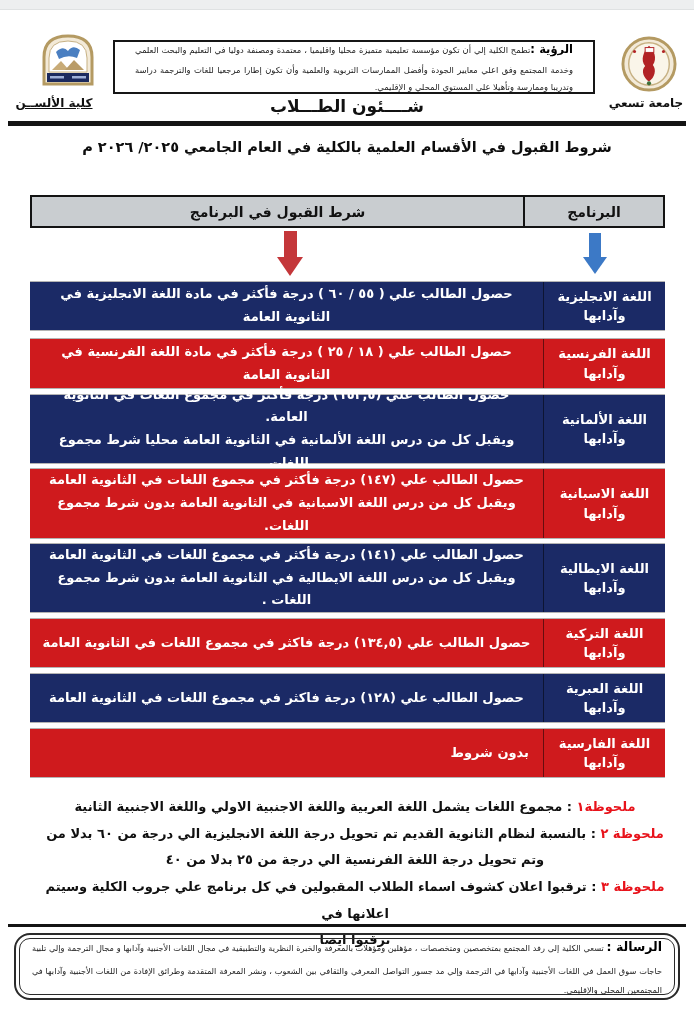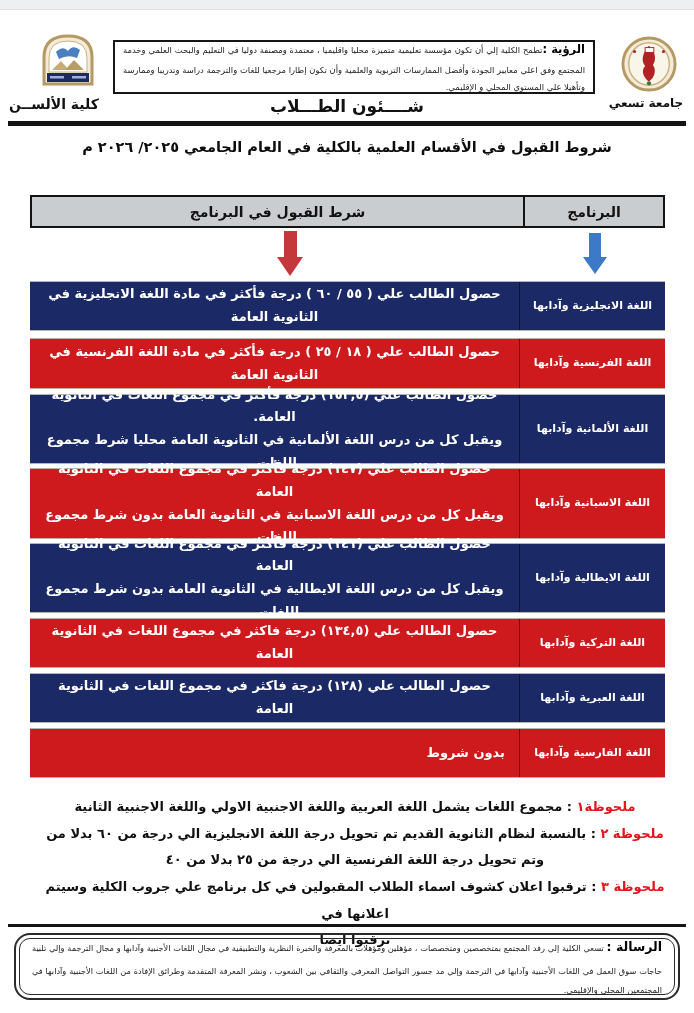--- a/index.html
+++ b/index.html
@@ -6,26 +6,26 @@
   .page{
     position:relative;width:694px;height:1013px;margin:0 auto;background:#ffffff;
     font-family:"DejaVu Sans",sans-serif;direction:rtl;overflow:hidden;color:#111;
   }
   .top-band{position:absolute;top:0;left:0;right:0;height:9px;background:#edeff0;border-bottom:1px solid #dfe2e3;}
 
   
   .uni-logo{position:absolute;top:36px;right:15px;width:60px;height:56px;}
   .fac-logo{position:absolute;top:32px;left:39px;width:58px;height:56px;}
   .uni-caption{position:absolute;top:96px;right:4px;width:88px;text-align:center;font-weight:bold;font-size:12px;}
-  .fac-caption{position:absolute;top:96px;left:8px;width:92px;text-align:center;font-weight:bold;font-size:14px;}
+  .fac-caption{position:absolute;top:96px;left:8px;width:92px;text-align:center;font-weight:bold;font-size:12px;text-decoration:underline;}
   .vision-box{
     position:absolute;top:40px;right:99px;left:113px;height:54px;border:2px solid #161616;
     display:flex;align-items:center;padding:2px 8px;box-sizing:border-box;background:#fff;
   }
-  .vision-text{font-size:8.4px;line-height:2.05;text-align:justify;color:#222;margin:0;}
+  .vision-text{font-size:8.4px;line-height:2.05;text-align:justify;color:#222;margin:12px;}
   .vision-label{font-size:11.5px;font-weight:bold;color:#000;}
   .dept-title{position:absolute;top:96px;left:0;right:0;text-align:center;font-size:17px;font-weight:bold;}
   .rule-thick{position:absolute;top:121px;left:8px;right:8px;height:5px;background:#141414;}
 
   .doc-title{position:absolute;top:139px;left:0;right:0;text-align:center;font-size:14.5px;font-weight:bold;color:#0d0d0d;}
 
   
   .thead{
     position:absolute;top:195px;right:29px;left:30px;height:33px;background:#c9cdd0;
     border:2px solid #131313;display:flex;box-sizing:border-box;
@@ -43,22 +43,22 @@
   .arrow-red{top:231px;left:277px;width:26px;}
   .arrow-blue{top:233px;left:583px;width:24px;}
 
   .row{
     position:absolute;right:29px;left:30px;display:flex;color:#fff;font-weight:bold;
     box-sizing:border-box;box-shadow:0 1px 0 rgba(40,40,40,.35),0 -1px 0 rgba(40,40,40,.35);
   }
   .row.navy{background:#1b2a66;}
   .row.red{background:#cf1a1d;}
   .cell-program{
-    width:146px;border-left:1.5px solid rgba(0,0,0,.5);display:flex;align-items:center;justify-content:center;
-    text-align:center;font-size:11px;padding:2px 4px;box-sizing:border-box;line-height:1.5;
+    width:122px;border-left:1.5px solid rgba(0,0,0,.5);display:flex;align-items:center;justify-content:center;
+    text-align:center;font-size:13px;padding:2px 4px;box-sizing:border-box;line-height:1.5;
   }
   .cell-cond{
     flex:1;display:flex;flex-direction:column;align-items:center;justify-content:center;
     font-size:13px;line-height:1.75;text-align:center;padding:15px 12px;box-sizing:border-box;
   }
   .cell-cond.align-right{align-items:flex-start;text-align:right;padding-right:14px;}
   .r1{top:282px;height:48px;}
   .r2{top:339px;height:49px;}
   .r3{top:395px;height:68px;}
   .r4{top:469px;height:69px;}

